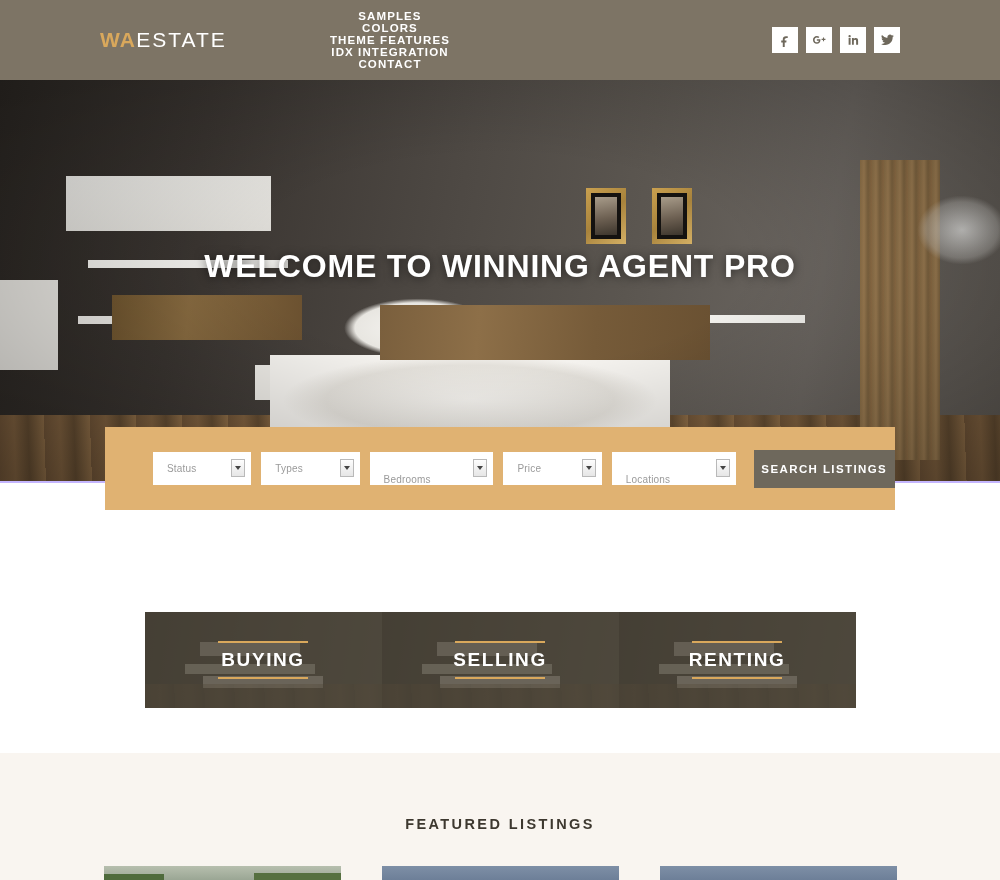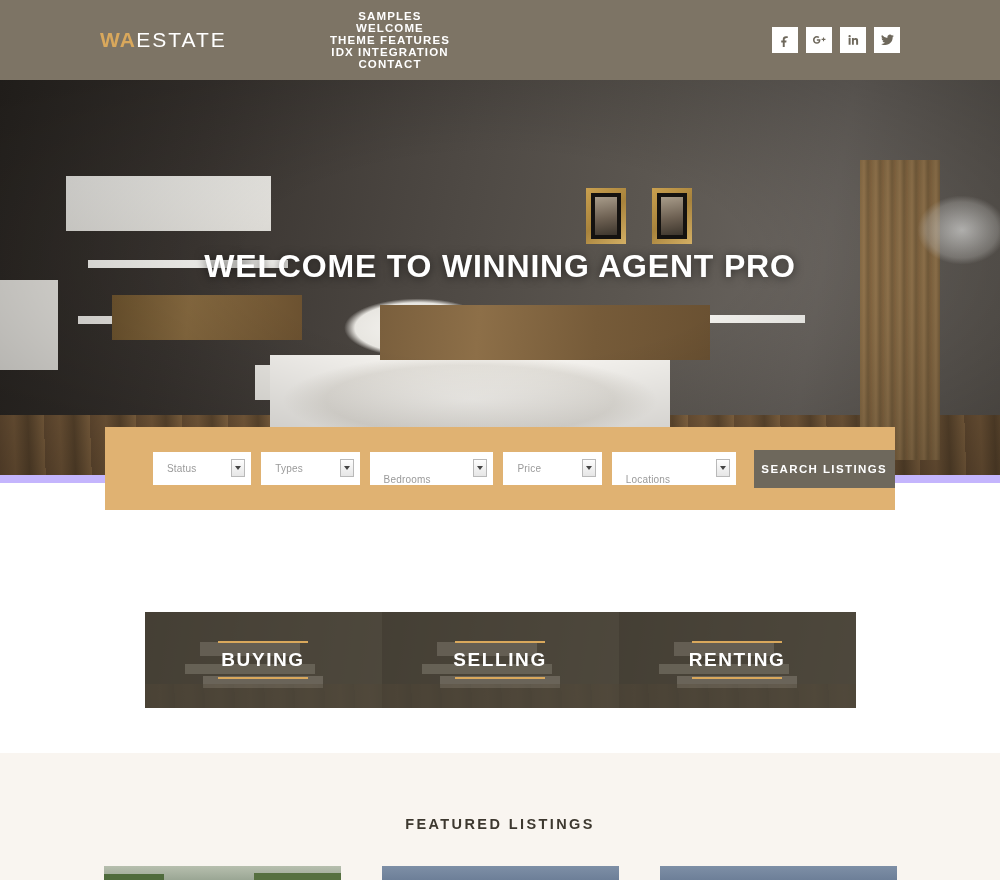--- a/index.html
+++ b/index.html
@@ -63,21 +63,21 @@
     justify-content: center;
     cursor: pointer;
   }
   .social-btn svg { display: block; }
 
   
   .hero {
     position: relative;
     height: 403px;
     overflow: hidden;
-    border-bottom: 8px solid #c4b5fd;
+    border-bottom: 2px solid #c4b5fd;
   }
   .hero-photo {
     position: absolute;
     inset: 0;
     background:
       
       radial-gradient(ellipse 62px 48px at 962px 150px, rgba(232,232,230,0.80) 0%, rgba(215,214,210,0.35) 58%, rgba(0,0,0,0) 72%),
       
       linear-gradient(#000 0 0) 586px 108px/40px 56px no-repeat,
       linear-gradient(#000 0 0) 652px 108px/40px 56px no-repeat,
@@ -297,21 +297,21 @@
 </head>
 <body>
 
 <header class="site-header">
   <div class="logo">
     <span class="logo-accent">WA</span><span class="logo-rest">ESTATE</span>
   </div>
 
   <nav class="main-nav">
     <a class="nav-item">SAMPLES</a>
-    <a class="nav-item">WELCOME</a>
+    <a class="nav-item">COLORS</a>
     <a class="nav-item">THEME FEATURES</a>
     <a class="nav-item">IDX INTEGRATION</a>
     <a class="nav-item">CONTACT</a>
   </nav>
 
   <div class="social-bar">
     <a class="social-btn">
       <svg width="14" height="14" viewBox="0 0 24 24" fill="#6e685c">
           <path d="M14.5 8.5h2.2V5.6c-.4-.05-1.7-.17-3.2-.17-3.2 0-5.3 1.9-5.3 5.4V13H5.5v3.3h2.7V24h3.3v-7.7h2.7l.4-3.3h-3.1v-2c0-1 .3-1.5 1.5-1.5z"></path>
         </svg>

